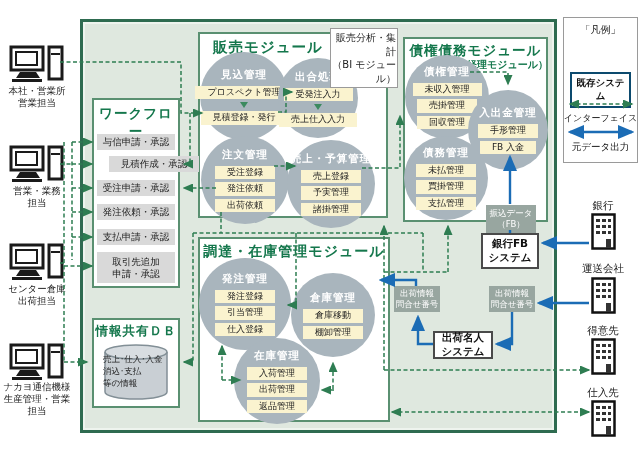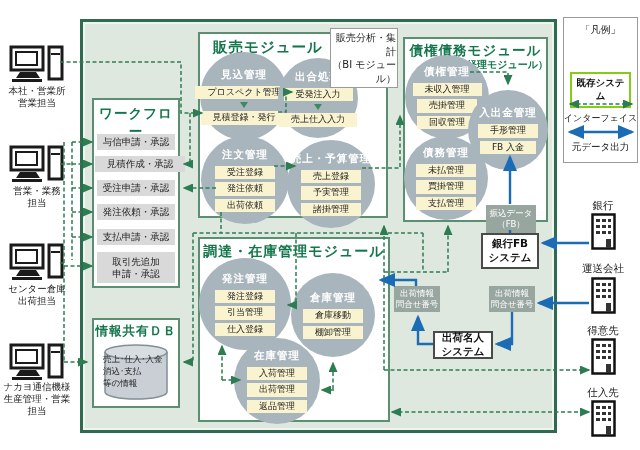--- a/index.html
+++ b/index.html
@@ -84,21 +84,21 @@
     <rect x="41" y="2" width="13" height="32" fill="#fff" stroke="#1a1a1a" stroke-width="3"></rect>
     <line x1="43" y1="9" x2="52" y2="9" stroke="#1a1a1a" stroke-width="2"></line>
   </svg>
   <div class="abs actor-label ml" style="left:0px;top:381px;width:74px;">ナカヨ通信機様
 生産管理・営業
 担当</div>
 
   <div class="abs panel" style="left:92px;top:98px;width:88px;height:190px;z-index:5;"></div>
   <div class="abs mod-title" style="left:92px;top:105px;width:88px;font-size:13.5px;z-index:6;">ワークフロー</div>
   <div class="abs wf-item" style="left:97px;top:134px;width:78px;height:16px;z-index:6;">与信申請・承認</div>
-  <div class="abs wf-item" style="left:95px;top:156px;width:90px;height:16px;z-index:6;">見積作成・承認</div>
+  <div class="abs wf-item" style="left:109px;top:156px;width:90px;height:16px;z-index:6;">見積作成・承認</div>
   <div class="abs wf-item" style="left:97px;top:180px;width:78px;height:16px;z-index:6;">受注申請・承認</div>
   <div class="abs wf-item" style="left:97px;top:204px;width:78px;height:16px;z-index:6;">発注依頼・承認</div>
   <div class="abs wf-item" style="left:97px;top:229px;width:78px;height:16px;z-index:6;">支払申請・承認</div>
   <div class="abs wf-item ml" style="left:97px;top:252px;width:78px;height:31px;z-index:6;">取引先追加
 申請・承認</div>
 
   <div class="abs panel" style="left:92px;top:318px;width:88px;height:90px;z-index:5;"></div>
   <div class="abs mod-title" style="left:92px;top:323px;width:88px;font-size:12.5px;z-index:6;">情報共有ＤＢ</div>
   <svg class="abs" style="left:103px;top:343px;z-index:6;" width="66" height="58" viewBox="0 0 66 58">
     <path d="M2,9 v40 a31,7 0 0 0 62,0 v-40" fill="#c9cfd4" stroke="#828f96" stroke-width="1.5"></path>
@@ -185,21 +185,21 @@
 システム</div>
   <div class="abs tag ml" style="left:394px;top:286px;width:46px;height:26px;">出荷情報
 問合せ番号</div>
   <div class="abs tag ml" style="left:489px;top:286px;width:46px;height:26px;">出荷情報
 問合せ番号</div>
   <div class="abs sysbox ml" style="left:433px;top:331px;width:60px;height:28px;">出荷名人
 システム</div>
 
   <div class="abs legend" style="left:563px;top:17px;width:75px;height:146px;"></div>
   <div class="abs" style="left:563px;top:23px;width:75px;font-size:10px;text-align:center;color:#111;">「凡例」</div>
-  <div class="abs lg-sample" style="left:570px;top:72px;width:61px;border:2px solid #84cc16;color:#111;background:#fff;">既存システム</div>
+  <div class="abs lg-sample" style="left:570px;top:72px;width:61px;border:2px solid #0c4a6e;color:#111;background:#fff;">既存システム</div>
   <div class="abs" style="left:563px;top:112px;width:75px;font-size:9px;text-align:center;color:#111;">インターフェイス</div>
   <div class="abs" style="left:563px;top:141px;width:75px;font-size:9.5px;text-align:center;color:#111;">元データ出力</div>
 
   <div class="abs partner-label" style="left:580px;top:199px;width:46px;">銀行</div>
   <svg class="abs" style="left:591px;top:213px;" width="25" height="37" viewBox="0 0 25 37">
     <rect x="1.5" y="1.5" width="22" height="34" fill="#fff" stroke="#111" stroke-width="2.5"></rect>
     <g fill="#333">
       <rect x="5" y="6" width="4" height="3"></rect>
         <rect x="11" y="6" width="4" height="3"></rect>
         <rect x="17" y="6" width="3" height="3"></rect>

